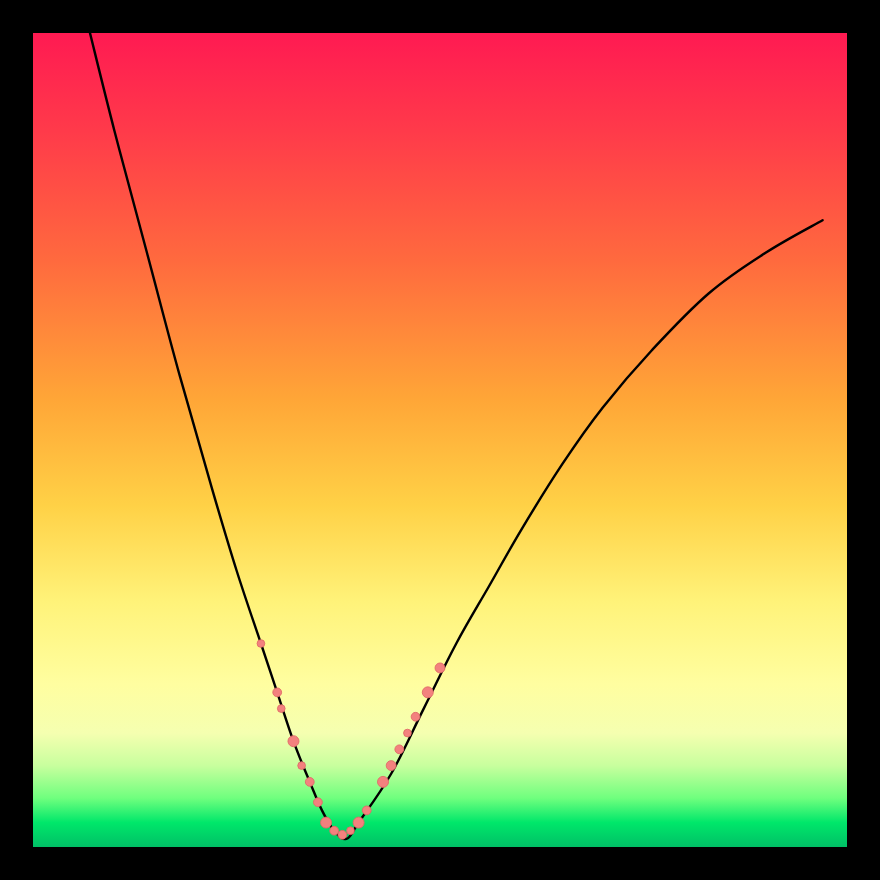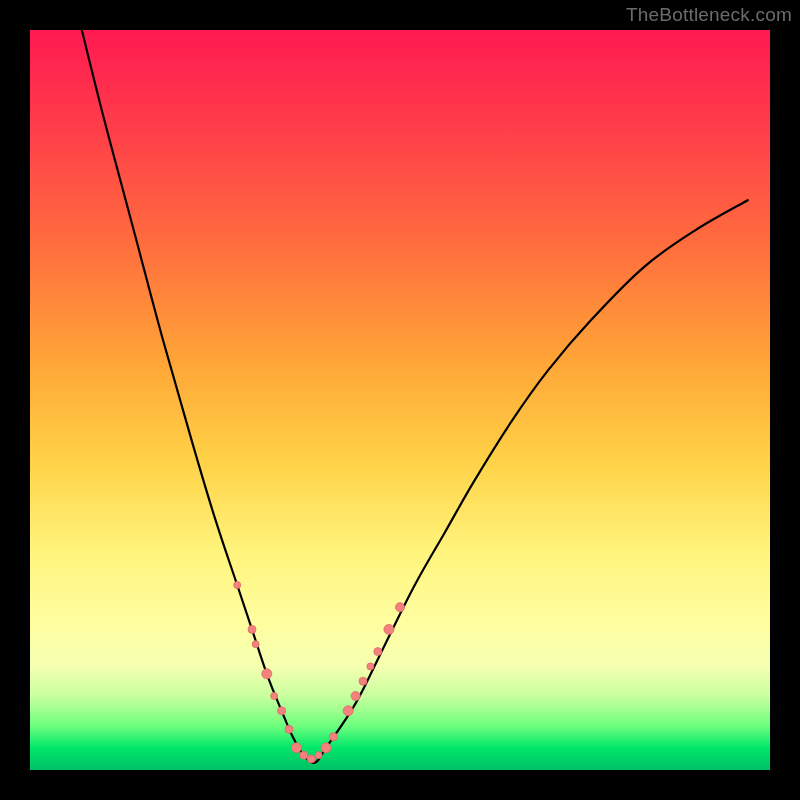--- a/index.html
+++ b/index.html
@@ -57,21 +57,20 @@
     top: 0;
     left: 0;
     width: 740px;
     height: 740px;
   }
 </style>
 </head>
 <body>
 
 <div class="frame">
-  <div class="watermark">TheBottleneck.com</div>
 
   <div class="plot">
     <svg class="curve" viewBox="0 0 740 740" preserveAspectRatio="none">
       <path id="bottleneck-path" fill="none" stroke="#000000" stroke-width="2.2" stroke-linecap="round" stroke-linejoin="round" d="M 51.8 0.0 C 55.8 16.0, 64.7 52.8, 74.0 88.8 C 83.3 124.8, 92.9 159.8, 103.6 199.8 C 114.3 239.8, 122.5 272.2, 133.2 310.8 C 143.9 349.4, 153.5 382.4, 162.8 414.4 C 172.1 446.4, 177.0 463.1, 185.0 488.4 C 193.0 513.7, 200.5 535.0, 207.2 555.0 C 213.9 575.0, 216.7 583.4, 222.0 599.4 C 227.3 615.4, 231.5 629.1, 236.8 643.8 C 242.1 658.5, 246.9 669.5, 251.6 680.8 C 256.3 692.1, 258.7 698.7, 262.7 706.7 C 266.7 714.7, 269.8 720.5, 273.8 725.2 C 277.8 729.9, 280.9 733.9, 284.9 732.6 C 288.9 731.3, 288.7 728.5, 296.0 717.8 C 303.3 707.1, 314.9 692.0, 325.6 673.4 C 336.3 654.8, 344.5 635.5, 355.2 614.2 C 365.9 592.9, 374.1 575.0, 384.8 555.0 C 395.5 535.0, 403.7 521.8, 414.4 503.2 C 425.1 484.6, 432.0 471.4, 444.0 451.4 C 456.0 431.4, 467.7 412.2, 481.0 392.2 C 494.3 372.2, 503.3 359.0, 518.0 340.4 C 532.7 321.8, 545.1 307.2, 562.4 288.6 C 579.7 270.0, 595.6 252.8, 614.2 236.8 C 632.8 220.8, 647.4 211.8, 666.0 199.8 C 684.6 187.8, 708.5 175.5, 717.8 170.2"></path>
       <g id="marker-group">
           <circle cx="207.2" cy="555.0" r="3.5" fill="#f3817e" stroke="#e06a67" stroke-width="0.8"></circle>
           <circle cx="222.0" cy="599.4" r="4" fill="#f3817e" stroke="#e06a67" stroke-width="0.8"></circle>
           <circle cx="225.7" cy="614.2" r="3.5" fill="#f3817e" stroke="#e06a67" stroke-width="0.8"></circle>
           <circle cx="236.8" cy="643.8" r="5" fill="#f3817e" stroke="#e06a67" stroke-width="0.8"></circle>
           <circle cx="244.2" cy="666.0" r="3.5" fill="#f3817e" stroke="#e06a67" stroke-width="0.8"></circle>

